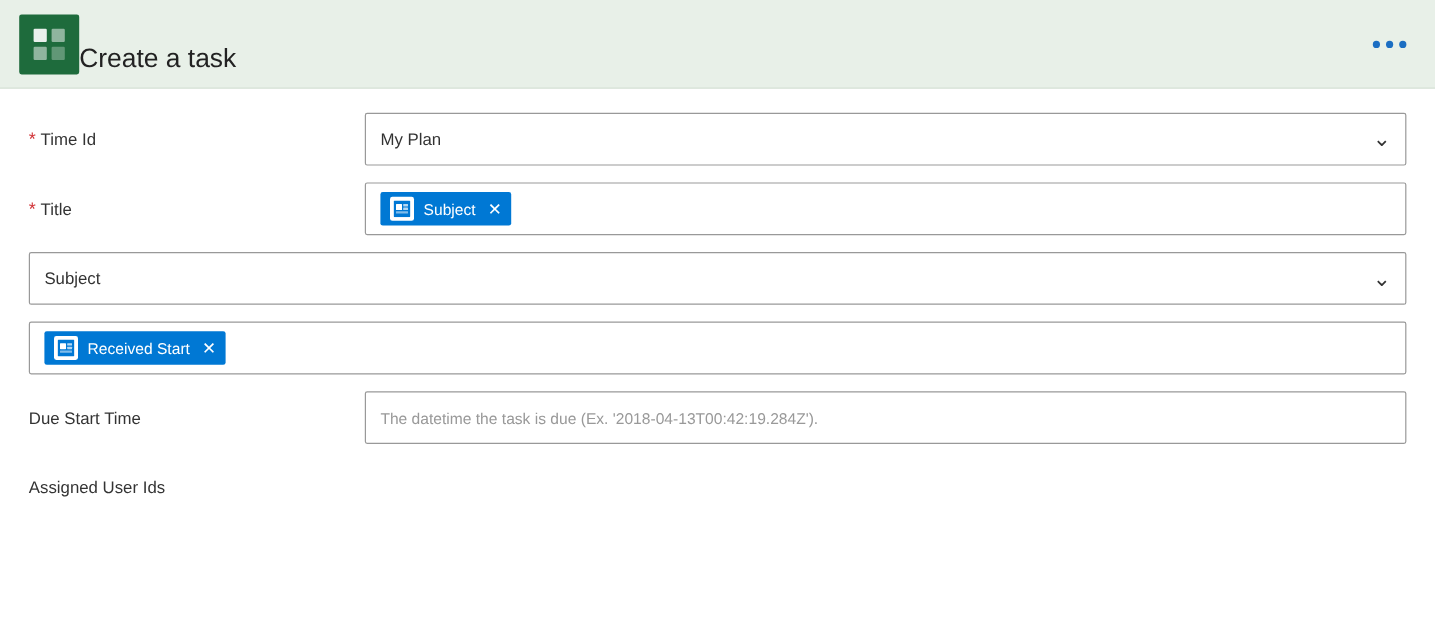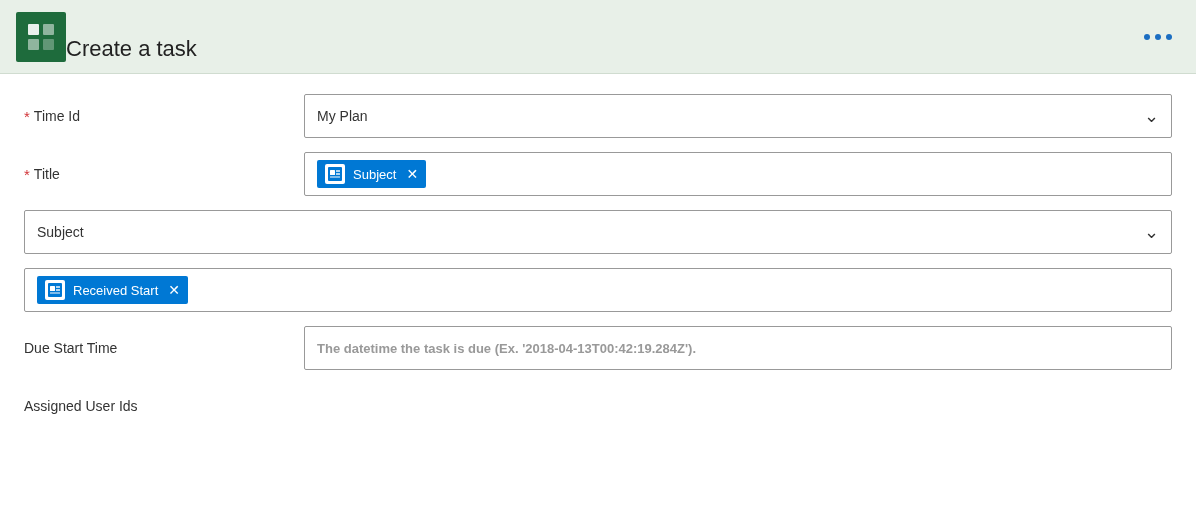--- a/index.html
+++ b/index.html
@@ -117,21 +117,20 @@
     }
 
     .form-control.placeholder-text {
       color: #999;
       font-size: 13px;
     }
 
     .form-control.placeholder-text span {
       color: #999;
       font-size: 13px;
-      font-weight: bold;
     }
 
     .tag-chip {
       display: inline-flex;
       align-items: center;
       gap: 8px;
       background: #0078d4;
       color: #fff;
       border-radius: 2px;
       padding: 4px 8px;

